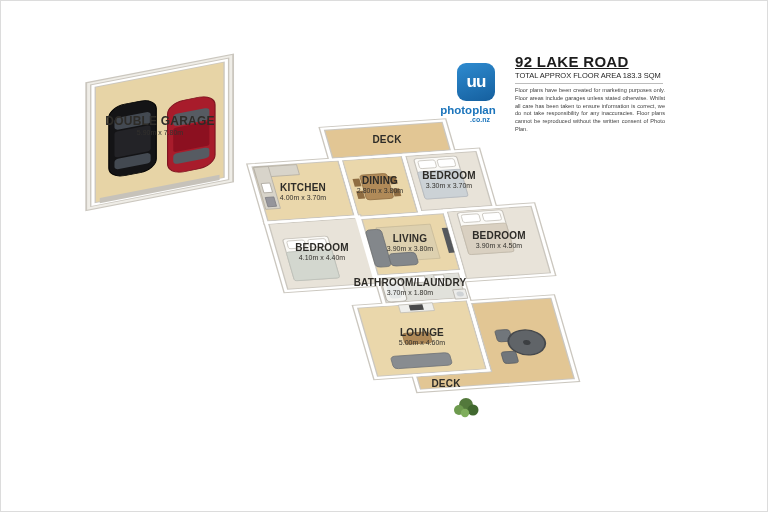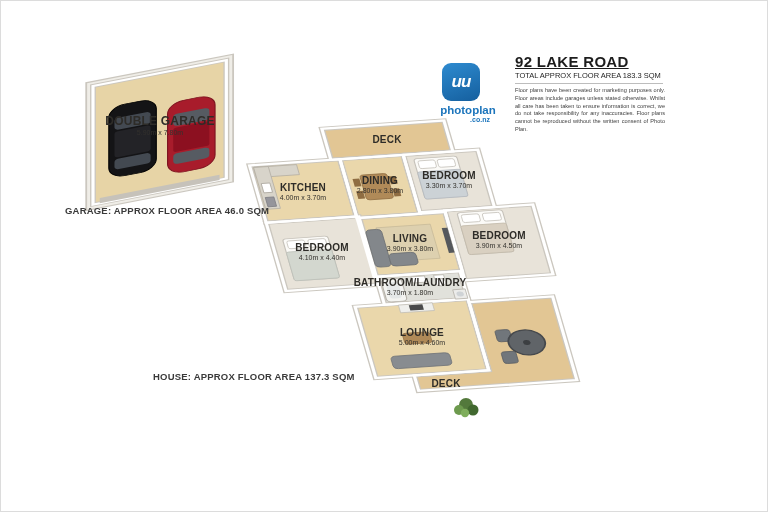--- a/index.html
+++ b/index.html
@@ -8,23 +8,23 @@
     font-family:"Liberation Sans",sans-serif;overflow:hidden;
     border:1px solid #dcdcdc;box-sizing:border-box;
   }
   .plan-svg{position:absolute;left:0;top:0;z-index:1;}
   .room-label{position:absolute;transform:translate(-50%,-50%);text-align:center;white-space:nowrap;z-index:5;}
   .rl-name{font-weight:bold;font-size:10px;color:#2e2c28;letter-spacing:.2px;}
   .rl-name.big{font-size:12px;}
   .rl-dims{font-size:7px;color:#33312d;margin-top:1px;}
   .area-note{position:absolute;z-index:5;font-size:9.5px;font-weight:600;color:#3a3a3a;white-space:nowrap;letter-spacing:.2px;}
   .logo-icon{
-    position:absolute;left:441px;top:62px;width:38px;height:38px;z-index:5;
+    position:absolute;left:456px;top:62px;width:38px;height:38px;z-index:5;
     background:linear-gradient(160deg,#2e8bd0,#155f9e);border-radius:9px;color:#ffffff;
-    font-weight:bold;font-size:17px;display:flex;align-items:center;justify-content:center;letter-spacing:-1px;font-style:italic;
+    font-weight:bold;font-size:17px;display:flex;align-items:center;justify-content:center;letter-spacing:-1px;
   }
   .logo-brand{position:absolute;left:426px;top:103px;width:82px;text-align:center;font-size:11.5px;font-weight:bold;color:#1c75bc;z-index:5;}
   .logo-domain{position:absolute;left:438px;top:115px;width:82px;text-align:center;font-size:7px;font-weight:bold;color:#1c75bc;z-index:5;}
   .header-title{position:absolute;left:514px;top:52px;font-size:15px;font-weight:bold;color:#1d1d1d;letter-spacing:.3px;z-index:5;text-decoration:underline;}
   .header-subtitle{position:absolute;left:514px;top:70px;font-size:7.5px;font-weight:normal;color:#1d1d1d;z-index:5;}
   .header-divider{position:absolute;left:514px;top:82px;width:148px;height:1px;background:#bdbdbd;z-index:5;}
   .header-disclaimer{position:absolute;left:514px;top:86px;width:150px;font-size:5.6px;line-height:1.4;color:#3f3f3f;text-align:justify;z-index:5;}
 </style>
 </head>
 <body>
@@ -155,21 +155,20 @@
   <div class="logo-domain">.co.nz</div>
   <div class="header-title">92 LAKE ROAD</div>
   <div class="header-subtitle">TOTAL APPROX FLOOR AREA 183.3 SQM</div>
   <div class="header-divider"></div>
   <div class="header-disclaimer">Floor plans have been created for marketing purposes only. Floor areas include garages unless stated otherwise. Whilst all care has been taken to ensure information is correct, we do not take responsibility for any inaccuracies. Floor plans cannot be reproduced without the written consent of Photo Plan.</div>
 
   <div class="room-label" style="left:159px;top:124px">
     <div class="rl-name big">DOUBLE GARAGE</div>
     <div class="rl-dims">5.90m x 7.80m</div>
   </div>
-  <div class="area-note" style="left:64px;top:204px">GARAGE: APPROX FLOOR AREA 46.0 SQM</div>
 
   <div class="room-label" style="left:386px;top:138px">
     <div class="rl-name">DECK</div>
   </div>
   <div class="room-label" style="left:302px;top:190px">
     <div class="rl-name">KITCHEN</div>
     <div class="rl-dims">4.00m x 3.70m</div>
   </div>
   <div class="room-label" style="left:379px;top:183px">
     <div class="rl-name">DINING</div>
@@ -196,15 +195,14 @@
     <div class="rl-dims">3.70m x 1.80m</div>
   </div>
   <div class="room-label" style="left:421px;top:335px">
     <div class="rl-name">LOUNGE</div>
     <div class="rl-dims">5.00m x 4.60m</div>
   </div>
   <div class="room-label" style="left:445px;top:382px">
     <div class="rl-name">DECK</div>
   </div>
 
-  <div class="area-note" style="left:152px;top:370px">HOUSE: APPROX FLOOR AREA 137.3 SQM</div>
 
 </div>
 
 </body></html>

